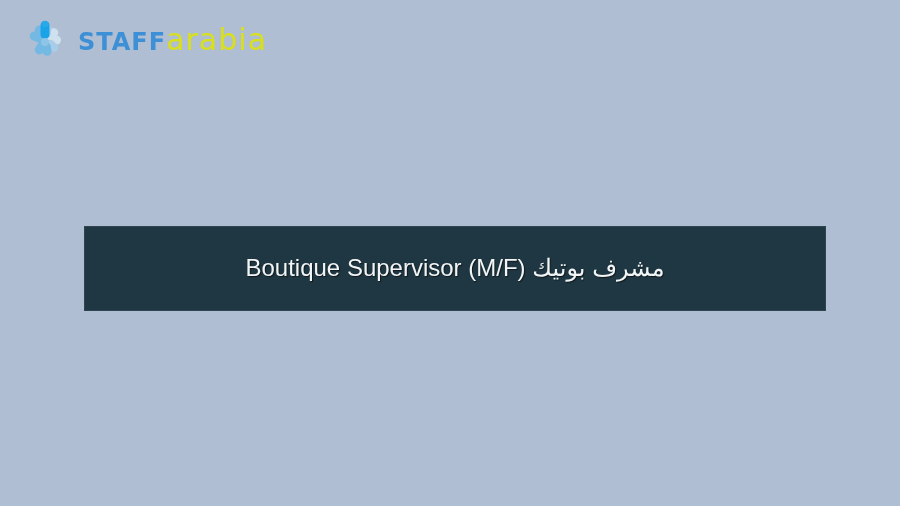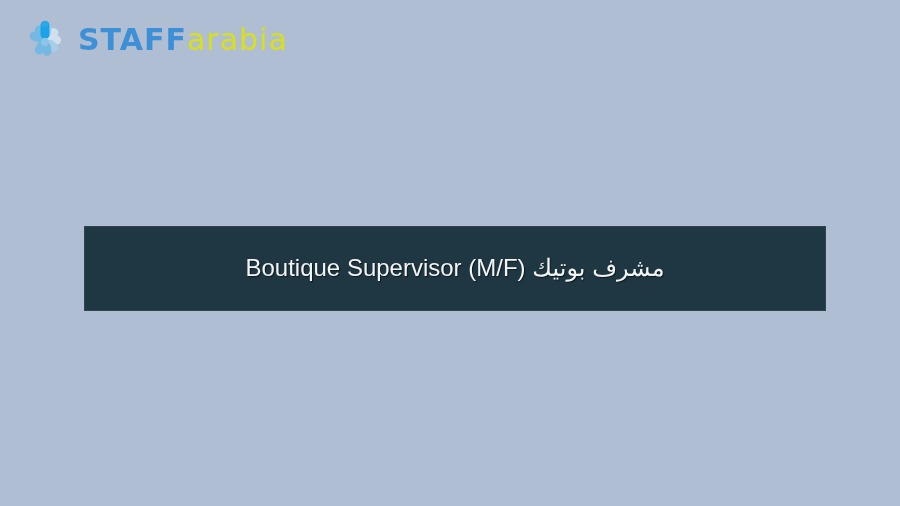--- a/index.html
+++ b/index.html
@@ -47,21 +47,21 @@
 
   .brand-wordmark {
     display: flex;
     align-items: baseline;
     letter-spacing: 0.5px;
     line-height: 1;
     white-space: nowrap;
   }
   .brand-word-staff {
     font-family: "DejaVu Sans", sans-serif;
-    font-size: 30px;
+    font-size: 24px;
     font-weight: 700;
     color: #3d90d6;
     letter-spacing: 1px;
   }
   .brand-word-arabia {
     font-family: "DejaVu Sans", sans-serif;
     font-size: 30px;
     font-weight: 400;
     color: #d9e01b;
     letter-spacing: 1px;

